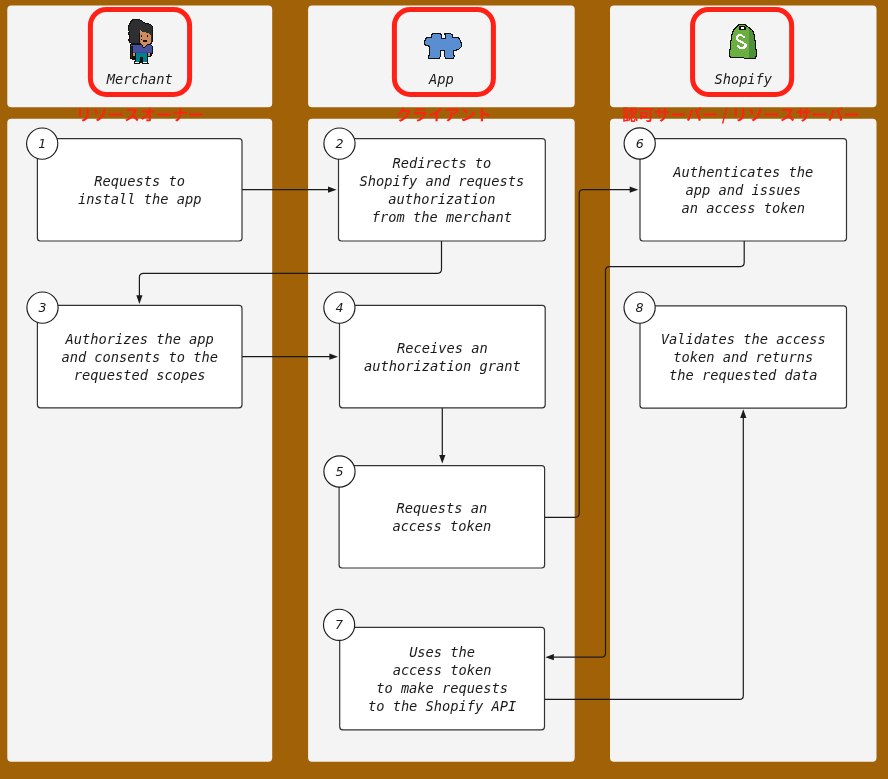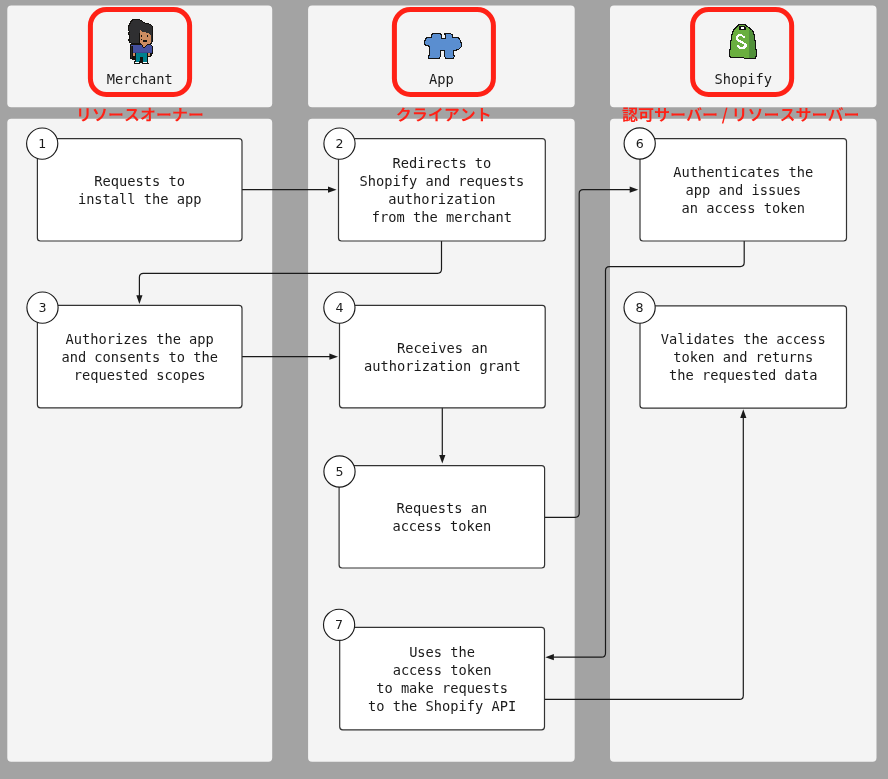--- a/index.html
+++ b/index.html
@@ -1,17 +1,17 @@
 <!DOCTYPE html>
 <html><head>
 <meta charset="utf-8">
 <style>
 html,body{margin:0;padding:0;background:#ffffff;}
 body{width:888px;height:779px;overflow:hidden;font-family:"DejaVu Sans Mono",monospace;-webkit-font-smoothing:antialiased;}
-#diagram{position:relative;width:888px;height:779px;background:#a3a3a3;}
+#diagram{position:relative;width:888px;height:779px;background:#a16207;font-style:italic;}
 svg.board{display:block;position:absolute;left:0;top:0;transform:translateZ(0);}
 .lane-bg{fill:#f4f4f4;}
 .node-rect{fill:#ffffff;stroke:#333333;stroke-width:1.2;}
 .num-circle{fill:#ffffff;stroke:#1b1b1b;stroke-width:1.15;}
 .num-text{font-family:"DejaVu Sans","Liberation Sans",sans-serif;font-size:12.6px;fill:#1b1b1b;text-anchor:middle;}
 .node-text{font-family:"DejaVu Sans Mono","Liberation Mono",monospace;font-size:13.7px;fill:#1a1a1a;text-anchor:middle;}
 .edge{fill:none;stroke:#1a1a1a;stroke-width:1.2;stroke-linecap:butt;stroke-linejoin:miter;}
 .arrow-head{fill:#1a1a1a;stroke:none;}
 .actor-box{fill:none;stroke:#ff2116;stroke-width:5;}
 .actor-name{font-family:"DejaVu Sans Mono","Liberation Mono",monospace;font-size:13.7px;fill:#1a1a1a;text-anchor:middle;}

